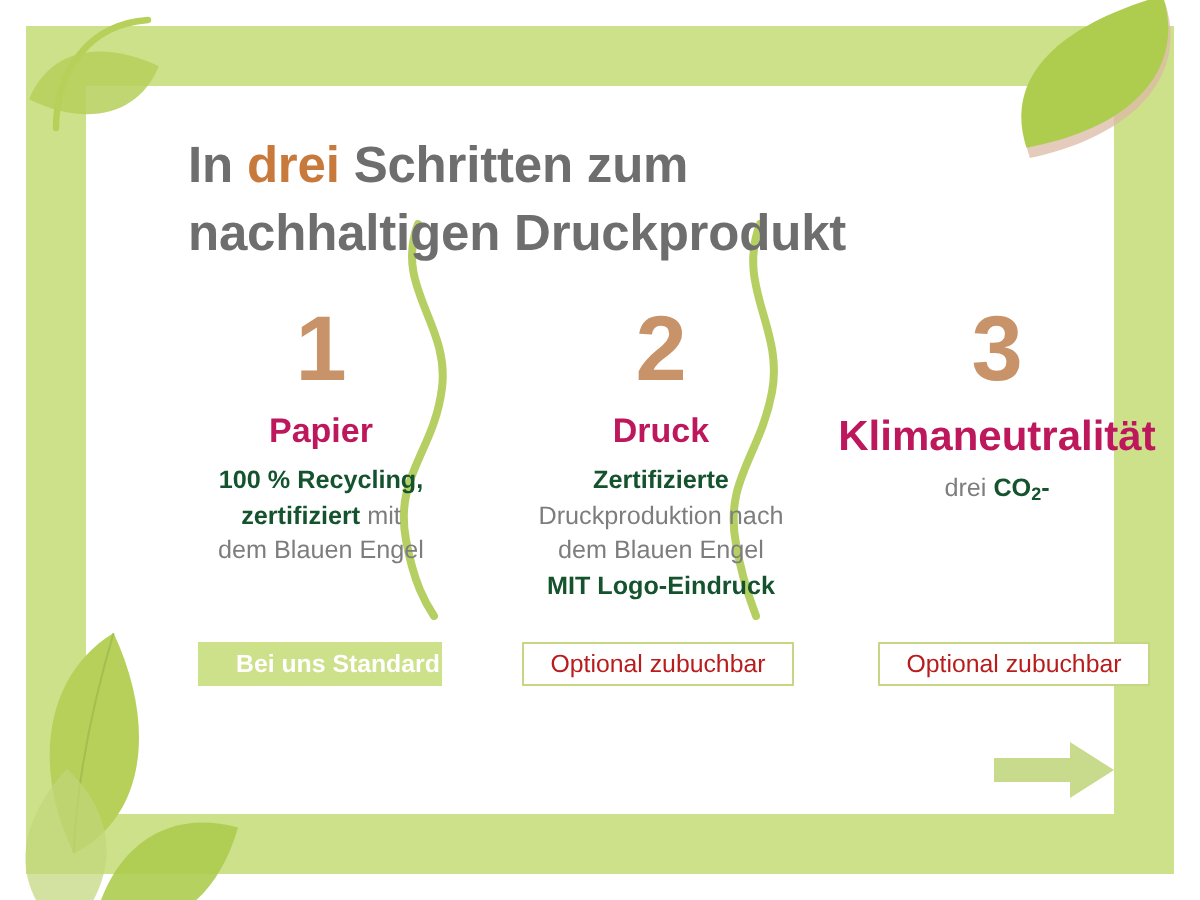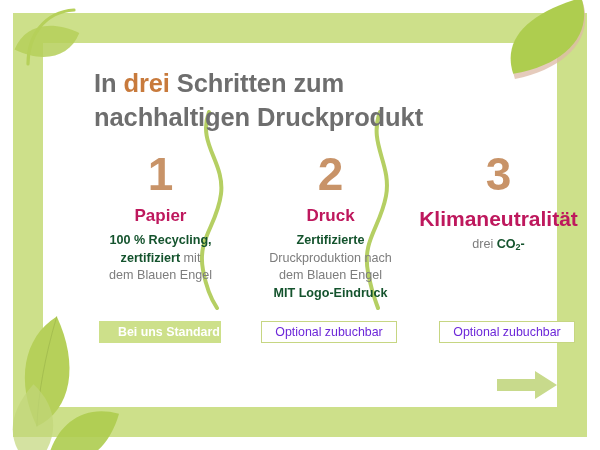--- a/index.html
+++ b/index.html
@@ -207,21 +207,21 @@
     width: 122px;
     background: #cde08a;
     color: #ffffff;
     padding: 1px 19px;
     height: 22px;
     line-height: 20px;
   }
   .badge-outline {
     width: 136px;
     background: #ffffff;
-    color: #6d28d9;
+    color: #b91c1c;
     border: 1px solid #c6d682;
     font-weight: normal;
     height: 22px;
     line-height: 20px;
   }
   .badge-out-2 { left: 185px; }
   .badge-out-3 { left: 363px; }
 
   
   .divider {

